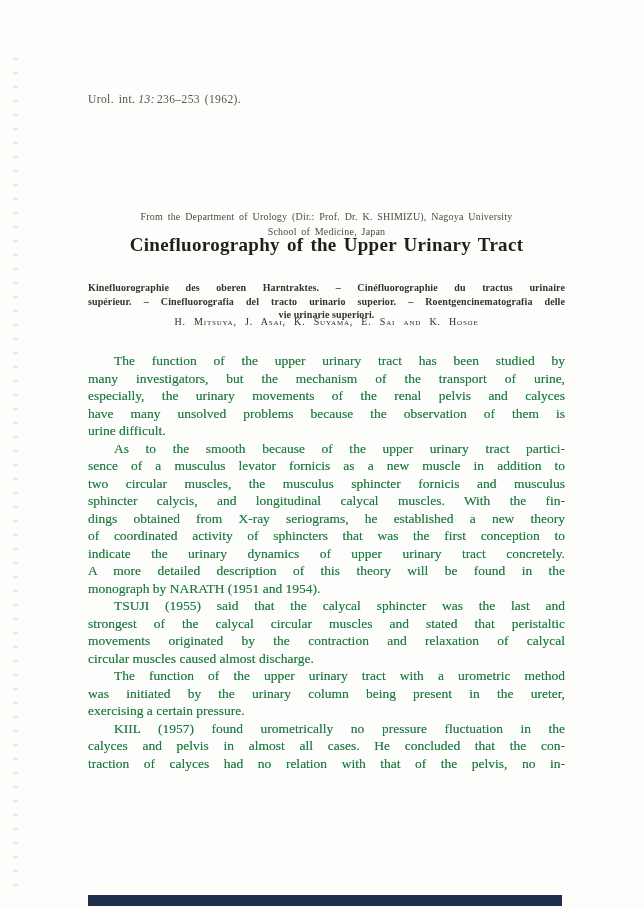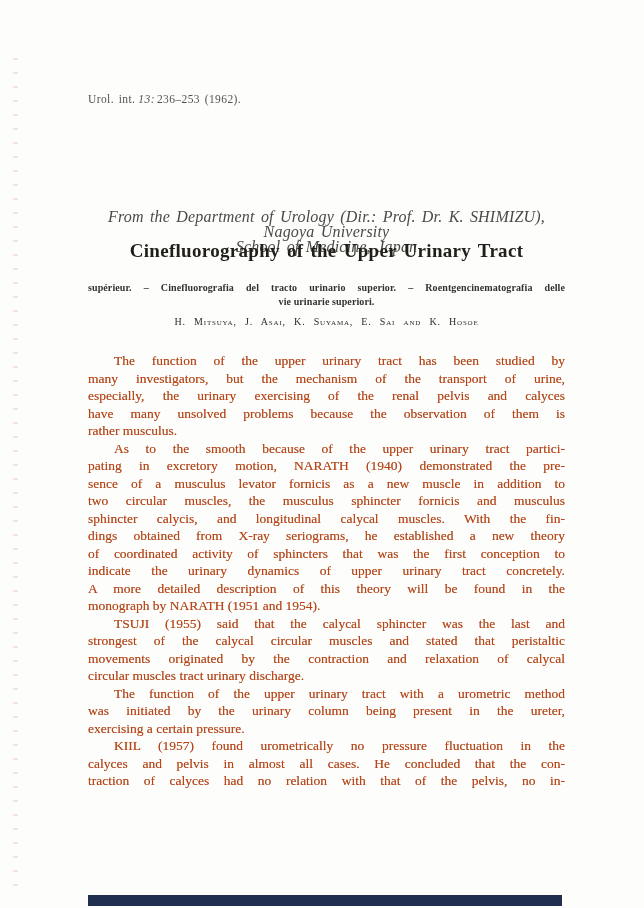--- a/index.html
+++ b/index.html
@@ -20,44 +20,44 @@
       rgba(150,205,150,0.30) 14px 16px, transparent 16px 28px);
   }
   .running-head {
     position: absolute; left: 88px; top: 93px;
     font-size: 11.5px; letter-spacing: 0.4px; word-spacing: 1.5px;
     color: #55534d;
   }
   .running-head .vol { font-style: italic; padding: 0 2px 0 3px; }
   .affiliation {
     position: absolute; left: 88px; top: 209px; width: 477px;
-    font-size: 16px; line-height: 15px; color: #4b4a44;
-    word-spacing: 2px; letter-spacing: 0.2px; font-style: italic;
+    font-size: 10px; line-height: 15px; color: #4b4a44;
+    word-spacing: 2px; letter-spacing: 0.2px;
   }
   .affiliation .line { text-align: center; }
   .title {
-    position: absolute; left: 88px; top: 240px; width: 477px; margin: 0;
+    position: absolute; left: 88px; top: 234px; width: 477px; margin: 0;
     font-size: 19px; font-weight: bold; text-align: center;
     letter-spacing: 0.3px; word-spacing: 2px; color: #201f1a;
   }
   .subtitle {
     position: absolute; left: 88px; top: 281px; width: 477px;
     font-size: 10px; font-weight: bold; line-height: 13.5px;
     color: #33322d; letter-spacing: 0.1px;
   }
   .subtitle .line { text-align: justify; text-align-last: justify; }
   .subtitle .line:last-child { text-align: right; text-align-last: center; }
   .authors {
     position: absolute; left: 88px; top: 316px; width: 477px;
     font-size: 10px; text-align: center; font-variant: small-caps;
     letter-spacing: 0.8px; word-spacing: 5px; color: #2d2c27;
   }
   .body {
     position: absolute; left: 88px; top: 352px; width: 477px;
-    font-size: 13.5px; line-height: 17.5px; color: #c2410c;
+    font-size: 13.5px; line-height: 17.5px; color: #15803d;
     text-shadow: 0 0 0.4px rgba(58,57,51,0.45);
   }
   .para .line { text-align: justify; text-align-last: justify; }
   .para .line:first-child { text-indent: 26px; }
   .para:not(.continues) .line:last-child { text-align-last: left; }
   
   .bottom-bar {
     position: absolute; left: 88px; top: 895px; width: 474px; height: 11px;
     background: #202e50;
   }
@@ -74,51 +74,51 @@
   </div>
 
   <div class="affiliation">
       <div class="line">From the Department of Urology (Dir.: Prof. Dr. K. SHIMIZU), Nagoya University</div>
       <div class="line">School of Medicine, Japan</div>
     </div>
 
   <h1 class="title">Cinefluorography of the Upper Urinary Tract</h1>
 
   <div class="subtitle">
+      <div class="line">Kinefluorographie des oberen Harntraktes. – Cinéfluorographie du tractus urinaire</div>
       <div class="line">supérieur. – Cinefluorografia del tracto urinario superior. – Roentgencinematografia delle</div>
       <div class="line">vie urinarie superiori.</div>
     </div>
 
   <div class="authors">H. Mitsuya, J. Asai, K. Suyama, E. Sai and K. Hosoe</div>
 
   <div class="body">
     <div class="para">
         <div class="line">The function of the upper urinary tract has been studied by</div>
         <div class="line">many investigators, but the mechanism of the transport of urine,</div>
-        <div class="line">especially, the urinary exercising of the renal pelvis and calyces</div>
+        <div class="line">especially, the urinary movements of the renal pelvis and calyces</div>
         <div class="line">have many unsolved problems because the observation of them is</div>
-        <div class="line">rather musculus.</div>
+        <div class="line">urine difficult.</div>
       </div>
     <div class="para">
         <div class="line">As to the smooth because of the upper urinary tract partici-</div>
-        <div class="line">pating in excretory motion, NARATH (1940) demonstrated the pre-</div>
         <div class="line">sence of a musculus levator fornicis as a new muscle in addition to</div>
         <div class="line">two circular muscles, the musculus sphincter fornicis and musculus</div>
         <div class="line">sphincter calycis, and longitudinal calycal muscles. With the fin-</div>
         <div class="line">dings obtained from X-ray seriograms, he established a new theory</div>
         <div class="line">of coordinated activity of sphincters that was the first conception to</div>
         <div class="line">indicate the urinary dynamics of upper urinary tract concretely.</div>
         <div class="line">A more detailed description of this theory will be found in the</div>
         <div class="line">monograph by NARATH (1951 and 1954).</div>
       </div>
     <div class="para">
         <div class="line">TSUJI (1955) said that the calycal sphincter was the last and</div>
         <div class="line">strongest of the calycal circular muscles and stated that peristaltic</div>
         <div class="line">movements originated by the contraction and relaxation of calycal</div>
-        <div class="line">circular muscles tract urinary discharge.</div>
+        <div class="line">circular muscles caused almost discharge.</div>
       </div>
     <div class="para">
         <div class="line">The function of the upper urinary tract with a urometric method</div>
         <div class="line">was initiated by the urinary column being present in the ureter,</div>
         <div class="line">exercising a certain pressure.</div>
       </div>
     <div class="para continues">
         <div class="line">KIIL (1957) found urometrically no pressure fluctuation in the</div>
         <div class="line">calyces and pelvis in almost all cases. He concluded that the con-</div>
         <div class="line">traction of calyces had no relation with that of the pelvis, no in-</div>

